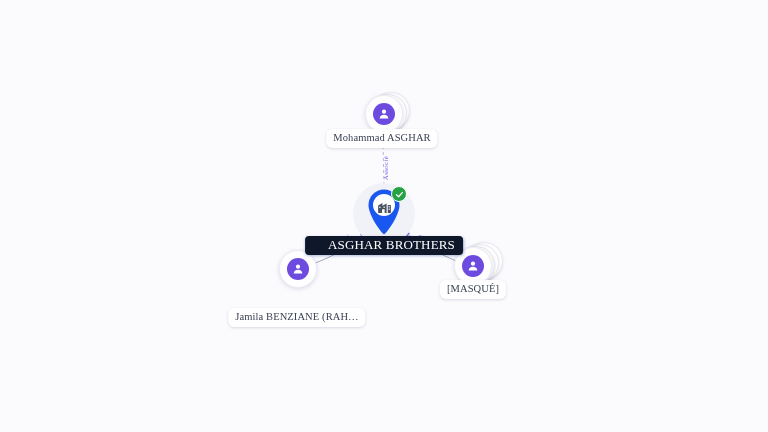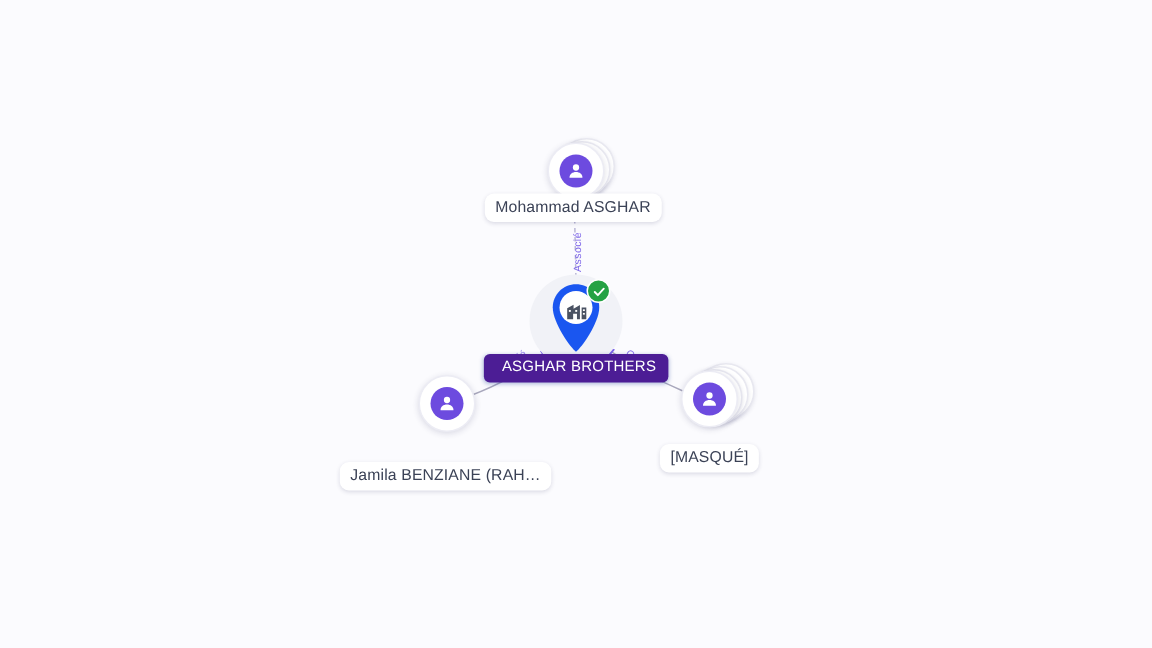--- a/index.html
+++ b/index.html
@@ -13,20 +13,21 @@
     font-family: "Liberation Sans", sans-serif;
     overflow: hidden;
     position: relative;
   }
 
   #graph-canvas {
     position: absolute;
     left: 0; top: 0;
     width: 616px;
     height: 432px;
+    font-family: Liberation Serif, serif;
   }
 
   .edges-layer {
     position: absolute;
     left: 0; top: 0;
     width: 768px;
     height: 432px;
     pointer-events: none;
   }
 
@@ -88,25 +89,25 @@
     padding: 3px 7px 4px 7px;
     font-size: 10.5px;
     line-height: 12px;
     color: #3b4256;
     white-space: nowrap;
     letter-spacing: 0.1px;
     z-index: 20;
   }
 
   .node-label.company {
-    background: #4c1d95;
+    background: #0f172a;
     color: #ffffff;
     border-radius: 4px;
-    font-size: 10px;
-    padding: 3px 8px 4px 12px;
+    font-size: 13px;
+    padding: 3px 8px 4px 23px;
     box-shadow: 0 1px 3px rgba(26,60,150,0.35);
     letter-spacing: 0.15px;
   }
 
   
   .company-node {
     position: absolute;
     transform: translate(-50%, -50%);
     width: 62px;
     height: 62px;
@@ -240,21 +241,21 @@
       <div class="stack-ring" style="transform: translate(3px, -1px);"></div>
       <div class="avatar-outer">
         <div class="avatar-inner">
           <svg width="14" height="14" viewBox="0 0 24 24" fill="#ffffff">
             <circle cx="12" cy="8" r="3.6"></circle>
             <path d="M4.6 19.6c0-4 3.3-6.4 7.4-6.4s7.4 2.4 7.4 6.4z"></path>
           </svg>
         </div>
       </div>
     </div>
-    <div class="node-label" style="left:473px; top:296px;">[MASQUÉ]</div>
+    <div class="node-label" style="left:473px; top:280px;">[MASQUÉ]</div>
   </div>
 
   <div class="node">
     <div class="company-node" style="left:384px; top:214px;">
       <div class="company-halo"></div>
       <div class="pin-wrap">
         <svg width="36" height="48" viewBox="0 0 36 48">
           <path d="M18 1.5C9.4 1.5 2.5 8.4 2.5 17c0 10.2 12 27 15.5 29.5C21.5 44 33.5 27.2 33.5 17 33.5 8.4 26.6 1.5 18 1.5z" fill="#1a56f0"></path>
           <circle cx="18" cy="17" r="11" fill="#ffffff"></circle>
         </svg>

